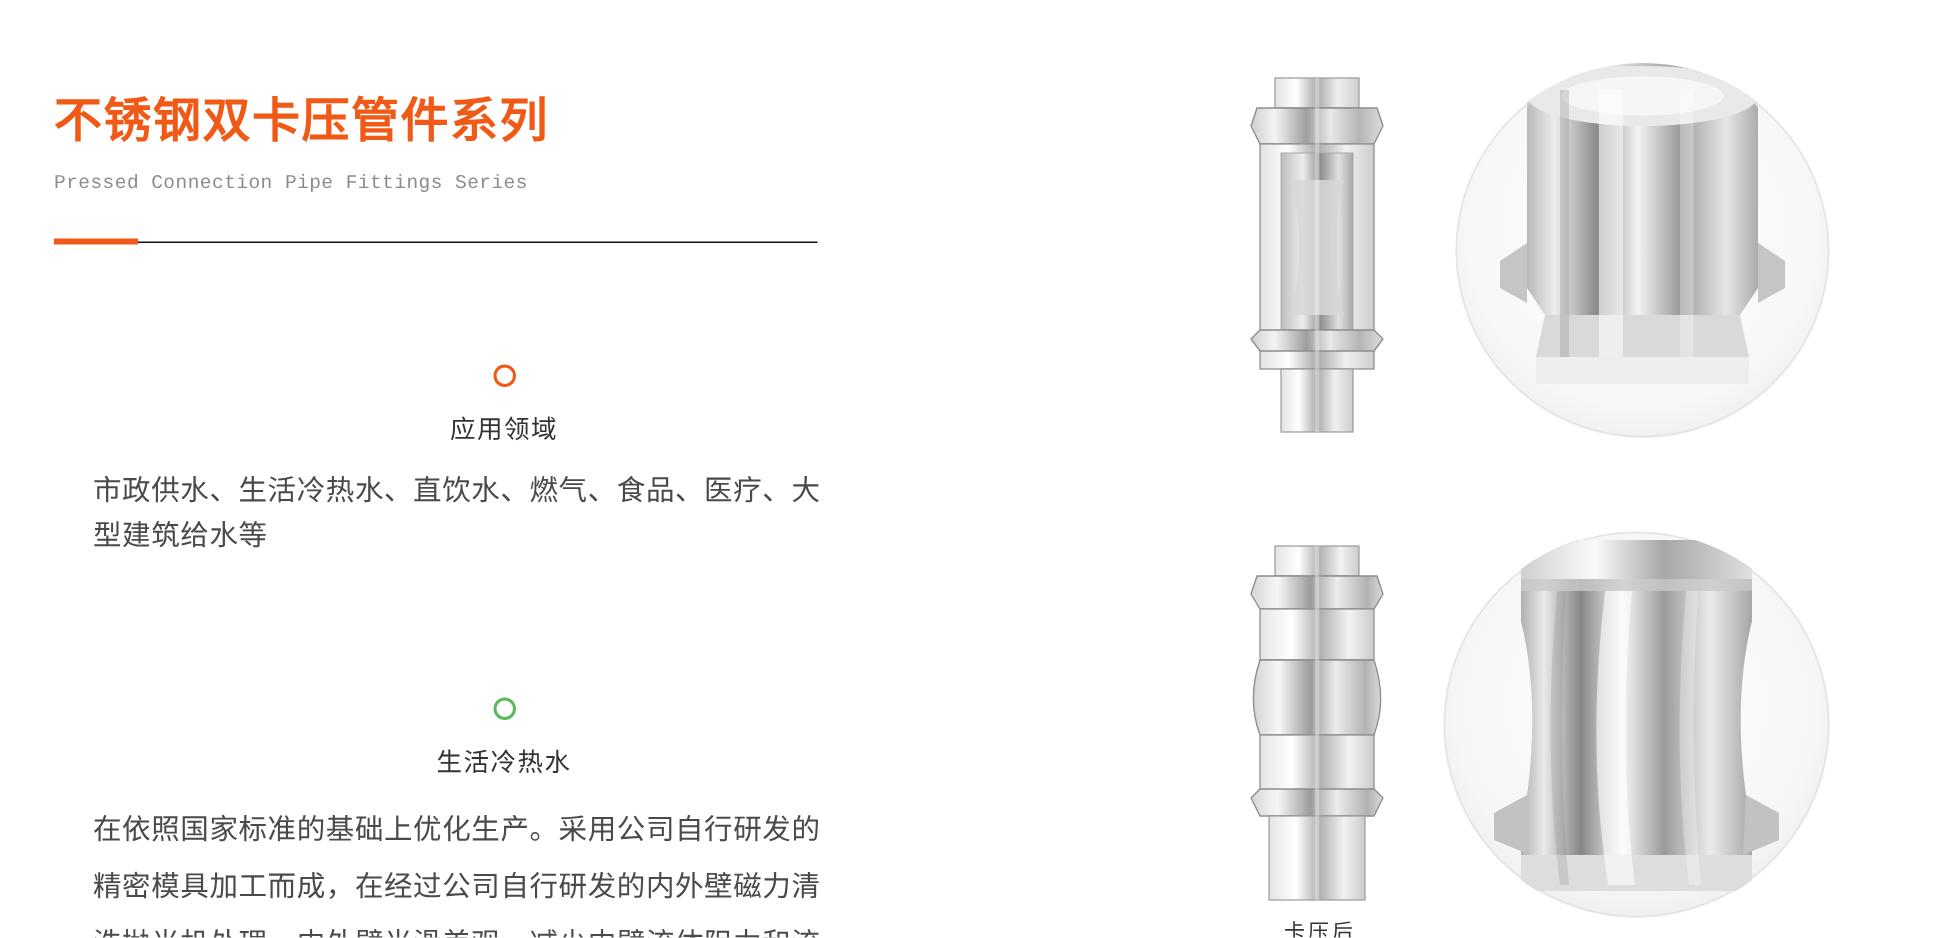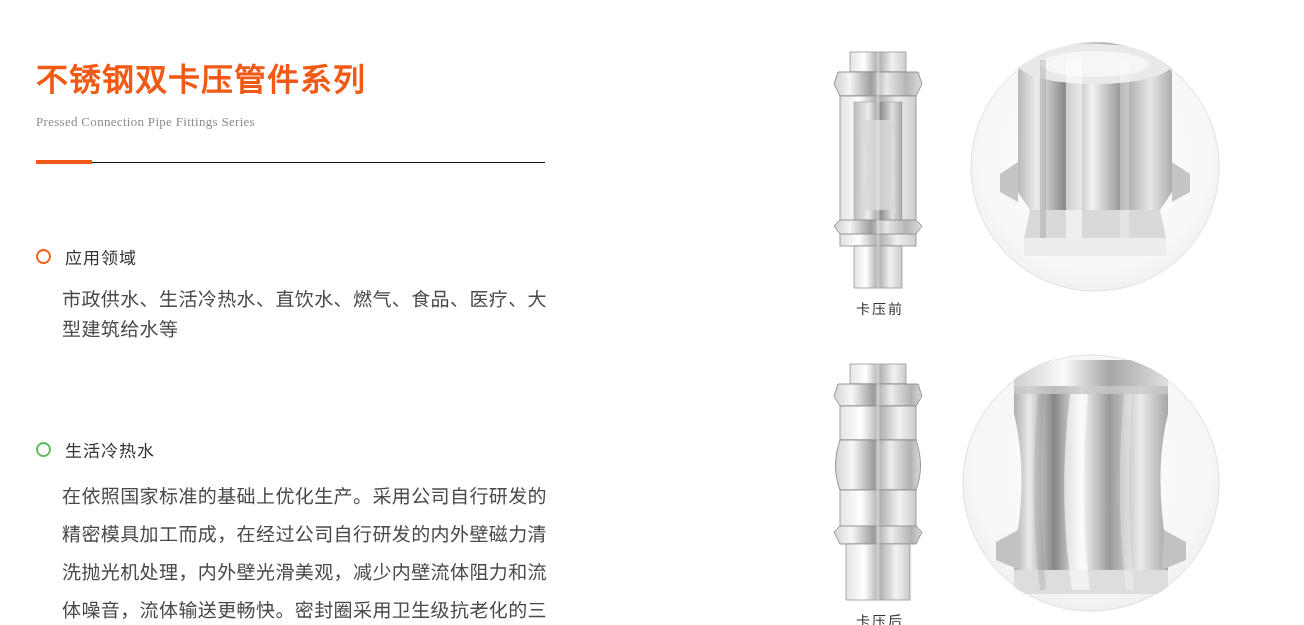--- a/index.html
+++ b/index.html
@@ -39,21 +39,21 @@
     letter-spacing: 1px;
     color: #f15a16;
     line-height: 1.3;
   }
   .title-en {
     margin: 0;
     padding-top: 12px;
     font-size: 13px;
     color: #8c8c8c;
     letter-spacing: 0.3px;
-    font-family: Liberation Serif, serif;
+    font-family: Liberation Mono, monospace;
   }
   .divider {
     position: relative;
     margin-top: 28px;
     height: 10px;
     width: 509px;
   }
   .divider-line {
     position: absolute;
     left: 0;
@@ -74,20 +74,21 @@
   .section {
     margin-top: 0;
   }
   .section.apps { padding-top: 76px; }
   .section.std  { padding-top: 92px; }
 
   .section-head {
     display: flex;
     align-items: center;
     gap: 14px;
+    flex-direction: column;
   }
   .bullet {
     width: 15px;
     height: 15px;
     border-radius: 50%;
     box-sizing: border-box;
     border: 2px solid #f15a16;
     flex: 0 0 auto;
   }
   .bullet.green {
@@ -278,21 +279,20 @@
         <path d="M202 120 L220 132 L220 150 L202 160 Z" fill="#c5c5c5"></path>
 
         <path d="M60 168 L190 168 L196 196 L54 196 Z" fill="#d9d9d9"></path>
         <path d="M54 196 L196 196 L196 214 L54 214 Z" fill="#ededed"></path>
 
         <rect x="96" y="18" width="16" height="178" fill="#ffffff" opacity="0.55"></rect>
         <rect x="150" y="18" width="9" height="178" fill="#ffffff" opacity="0.3"></rect>
         <rect x="70" y="18" width="6" height="178" fill="#7d7d7d" opacity="0.25"></rect>
       </svg>
 
-      <div class="fig-caption">卡压前</div>
     </div>
 
     <div class="figure bottom">
 
       <svg class="fitting" viewBox="0 0 160 240">
         <defs>
           <linearGradient id="steelC" x1="0" y1="0" x2="1" y2="0">
             <stop offset="0%" stop-color="#d4d4d4"></stop>
             <stop offset="20%" stop-color="#f7f7f7"></stop>
             <stop offset="45%" stop-color="#9c9c9c"></stop>

